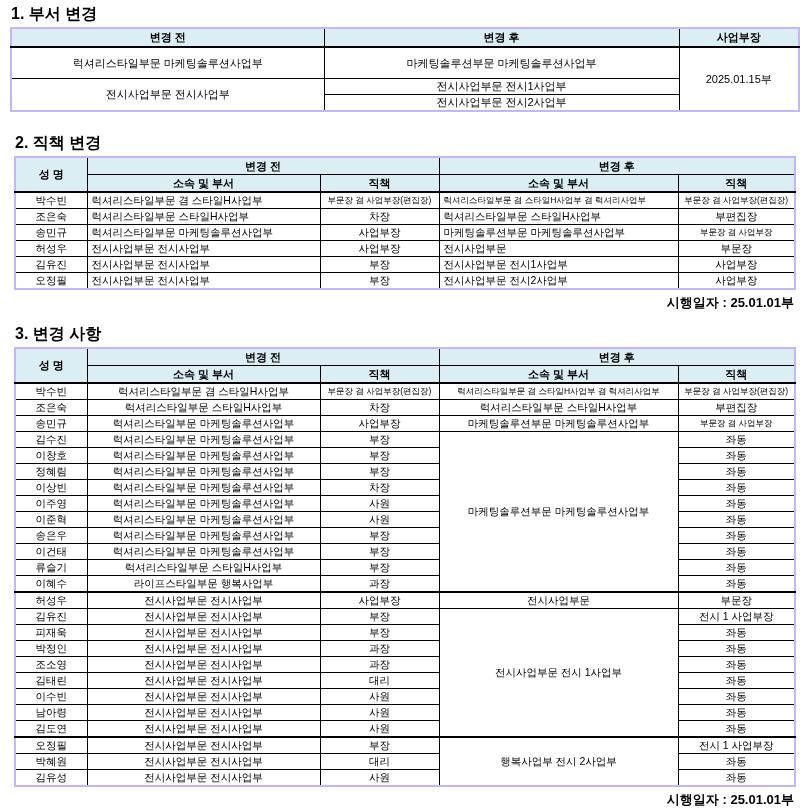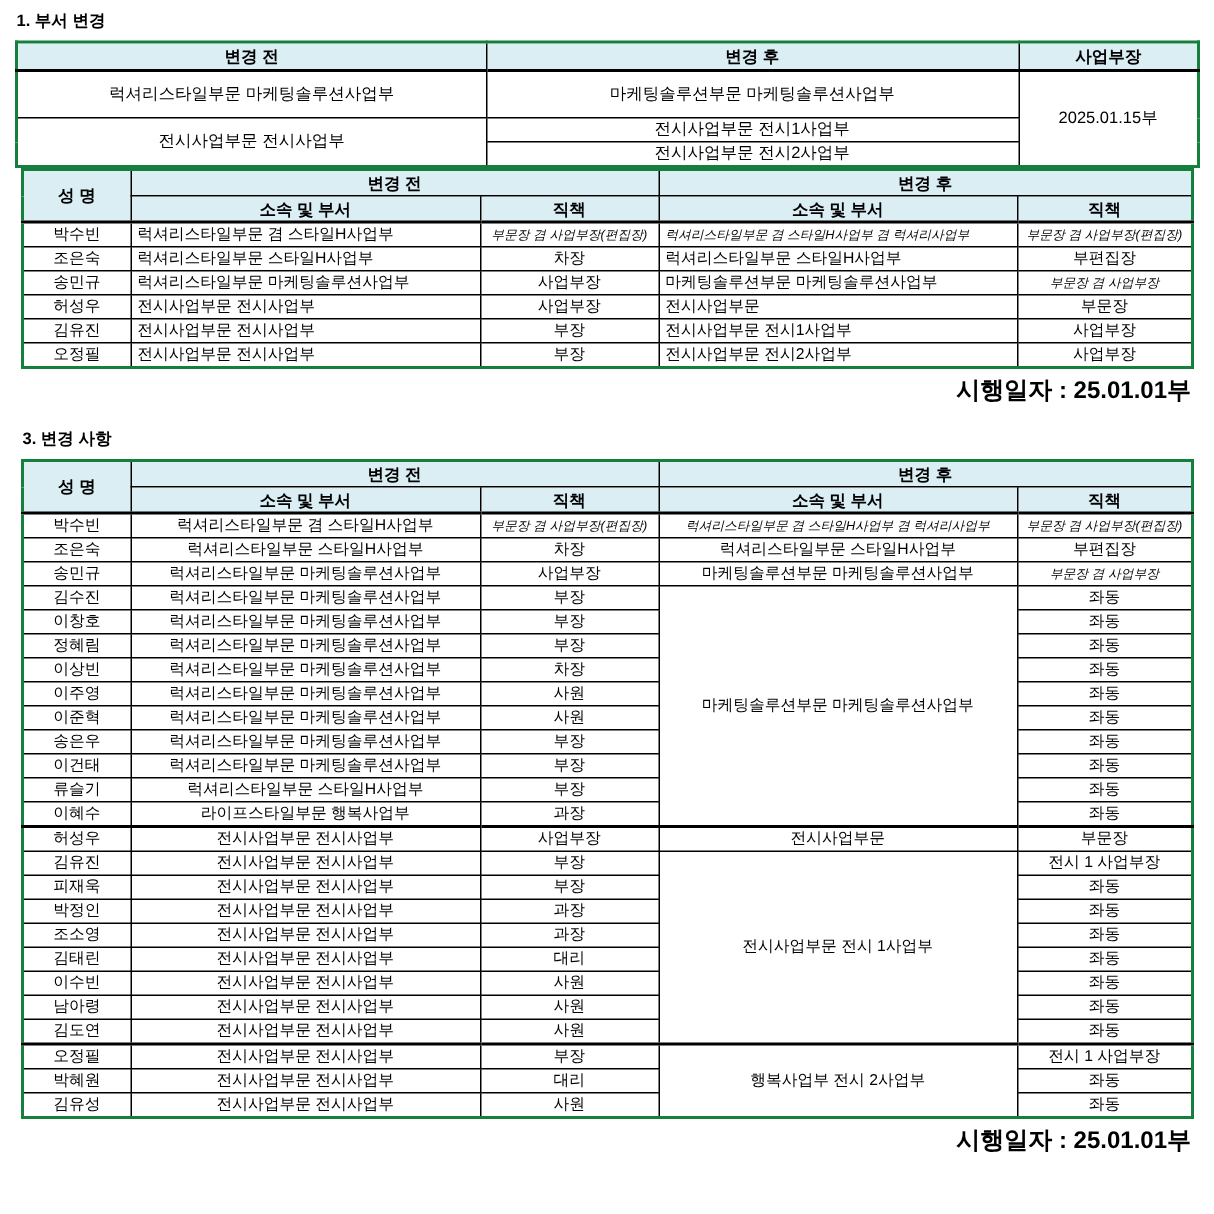--- a/index.html
+++ b/index.html
@@ -1,45 +1,45 @@
 <!DOCTYPE html>
 <html><head>
 <meta charset="utf-8">
 <style>
   html,body{margin:0;padding:0;}
   body{
     width:809px;height:809px;background:#ffffff;color:#000;
     font-family:"Liberation Sans","DejaVu Sans",sans-serif;
     -webkit-font-smoothing:antialiased;overflow:hidden;
   }
-  .sec-title{font-weight:bold;font-size:11px;line-height:14px;}
+  .sec-title{font-weight:bold;font-size:16px;line-height:14px;}
   #t1-title{margin:7px 0 6px 11px;}
   #t2-title{margin:24px 0 6px 15px;}
   #t3-title{margin:15px 14px 6px 15px;}
 
-  table{border-collapse:collapse;table-layout:fixed;border:2px solid #15803d;}
+  table{border-collapse:collapse;table-layout:fixed;border:2px solid #c4b5fd;}
   th,td{border:1px solid #000;overflow:hidden;white-space:nowrap;padding:0 2px;}
   th{background:#daeef3;font-weight:bold;font-size:11px;height:16px;text-align:center;}
   thead tr.last th{border-bottom:2px solid #000;}
   td{font-size:10.5px;text-align:center;height:15px;line-height:1.15;}
 
   #table1{margin-left:10px;width:788px;}
   #table1 th{height:17px;}
   #table1 td{font-size:11px;}
   #table1 tr.h32 td{height:30px;}
   #table1 tr.h18 td{height:15px;}
 
   .roster{margin-left:14px;width:780px;padding-left:32px;}
   .left{text-align:left;padding-left:4px;}
-  .small{font-size:8.5px;font-style:italic;}
+  .small{font-size:8.5px;}
   tr.thick-top td{border-top:2px solid #000;}
 
   .date-note{
     width:780px;margin-left:14px;margin-top:4px;
-    font-weight:bold;font-size:16px;text-align:right;padding-right:1px;
+    font-weight:bold;font-size:13px;text-align:right;padding-right:1px;
   }
 </style>
 </head>
 <body>
 
 <div>
   <div id="t1-title" class="sec-title">1. 부서 변경</div>
   <table id="table1">
     <colgroup>
         <col style="width:313px">
@@ -64,20 +64,21 @@
         <td>전시사업부문 전시1사업부</td>
       </tr>
       <tr class="h18">
         <td>전시사업부문 전시2사업부</td>
       </tr>
     </tbody>
   </table>
 </div>
 
 <div>
+  <div id="t2-title" class="sec-title">2. 직책 변경</div>
   <table class="roster">
     <colgroup>
         <col style="width:72px">
         <col style="width:233px">
         <col style="width:119px">
         <col style="width:239px">
         <col style="width:117px">
       </colgroup>
     <thead>
       <tr>

